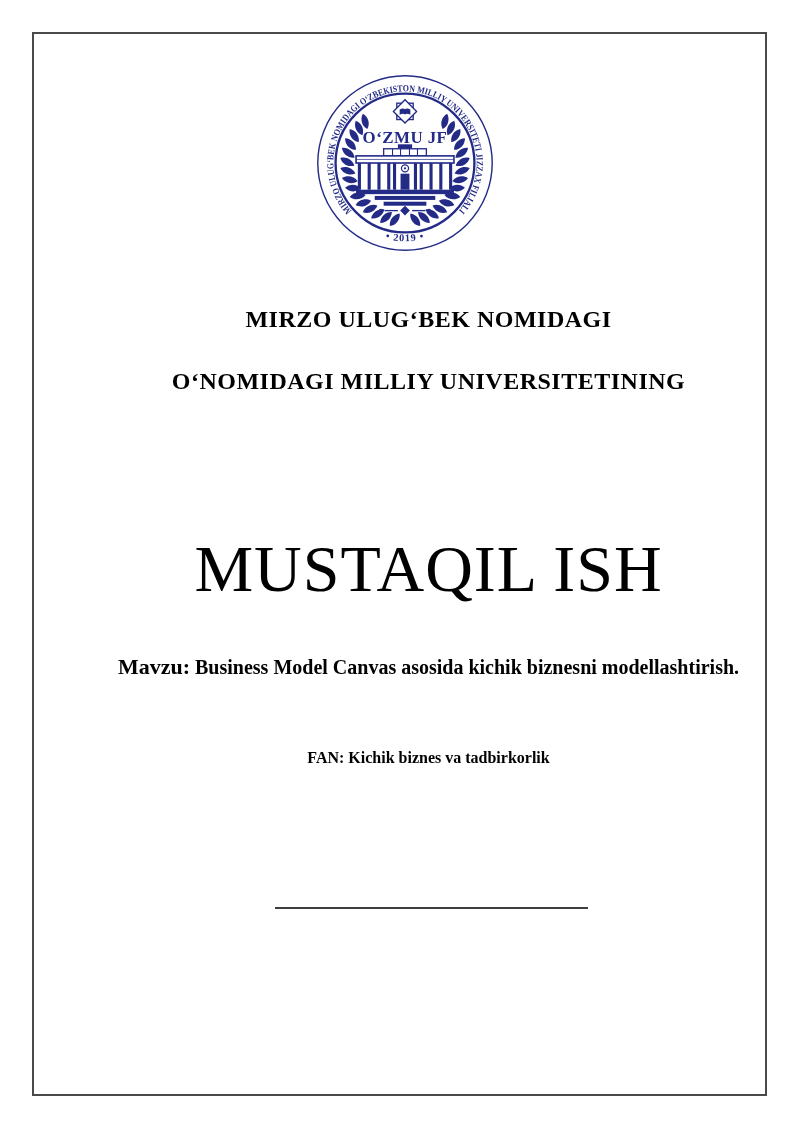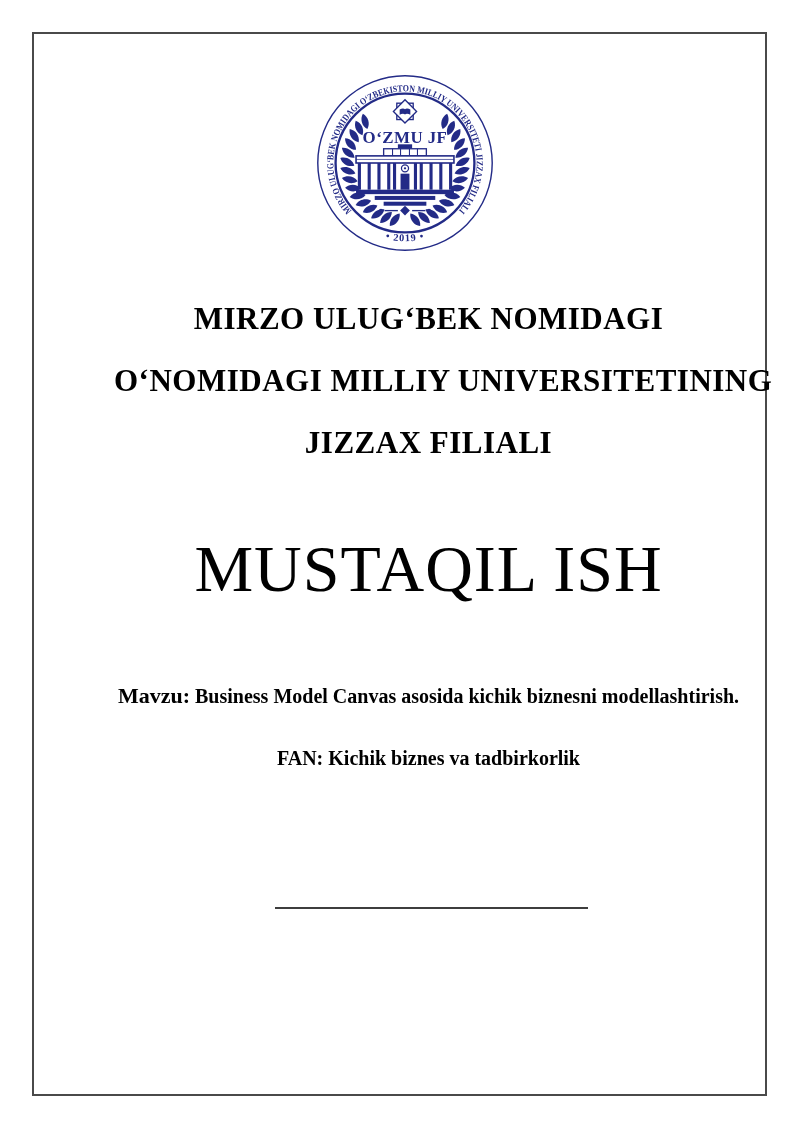--- a/index.html
+++ b/index.html
@@ -20,48 +20,48 @@
   .logo{
     position:absolute;
     left:316px;top:74px;width:178px;height:178px;
   }
   .logo text{font-family:"Liberation Serif","DejaVu Serif",serif;}
   .header-block{
     position:absolute;
     left:114px;top:288px;width:629px;
     text-align:center;
     font-weight:bold;
-    font-size:31px;line-height:62px;
+    font-size:24px;line-height:62px;
     letter-spacing:0.5px;
     white-space:nowrap;
   }
   .main-title{
     position:absolute;
     left:114px;top:531px;width:629px;
     text-align:center;
     font-weight:normal;
     font-size:66px;line-height:76px;
     letter-spacing:1px;
     white-space:nowrap;
   }
   .topic-line{
     position:absolute;
-    left:114px;top:682px;width:629px;
+    left:114px;top:653px;width:629px;
     text-align:center;
     font-weight:bold;
     font-size:20px;line-height:28px;
     white-space:nowrap;
   }
   .topic-line .lbl{font-size:22px;}
   .subject-line{
     position:absolute;
     left:114px;top:744px;width:629px;
     text-align:center;
     font-weight:bold;
-    font-size:20px;line-height:28px;
+    font-size:16px;line-height:28px;
     white-space:nowrap;
   }
   .signature-line{
     position:absolute;
     left:275px;top:907px;width:313px;height:0;
     border-top:2px solid #3e3e3e;
   }
 </style>
 </head>
 <body>
@@ -171,21 +171,20 @@
       <circle cx="73" cy="153.5" r="2.2" stroke="none"></circle>
       <circle cx="127" cy="153.5" r="2.2" stroke="none"></circle>
       <line x1="77" y1="153.5" x2="92" y2="153.5" stroke-width="1.5"></line>
       <line x1="108" y1="153.5" x2="123" y2="153.5" stroke-width="1.5"></line>
     </g>
   </svg>
 
   <div class="header-block">
     <div>MIRZO ULUG‘BEK NOMIDAGI</div>
     <div>O‘NOMIDAGI MILLIY UNIVERSITETINING</div>
-    <div>JIZZAX FILIALI</div>
   </div>
 
   <div class="main-title">MUSTAQIL ISH</div>
 
   <div class="topic-line">
     <span class="lbl">Mavzu:</span>
     <span>Business Model Canvas asosida kichik biznesni modellashtirish.</span>
   </div>
 
   <div class="subject-line">

